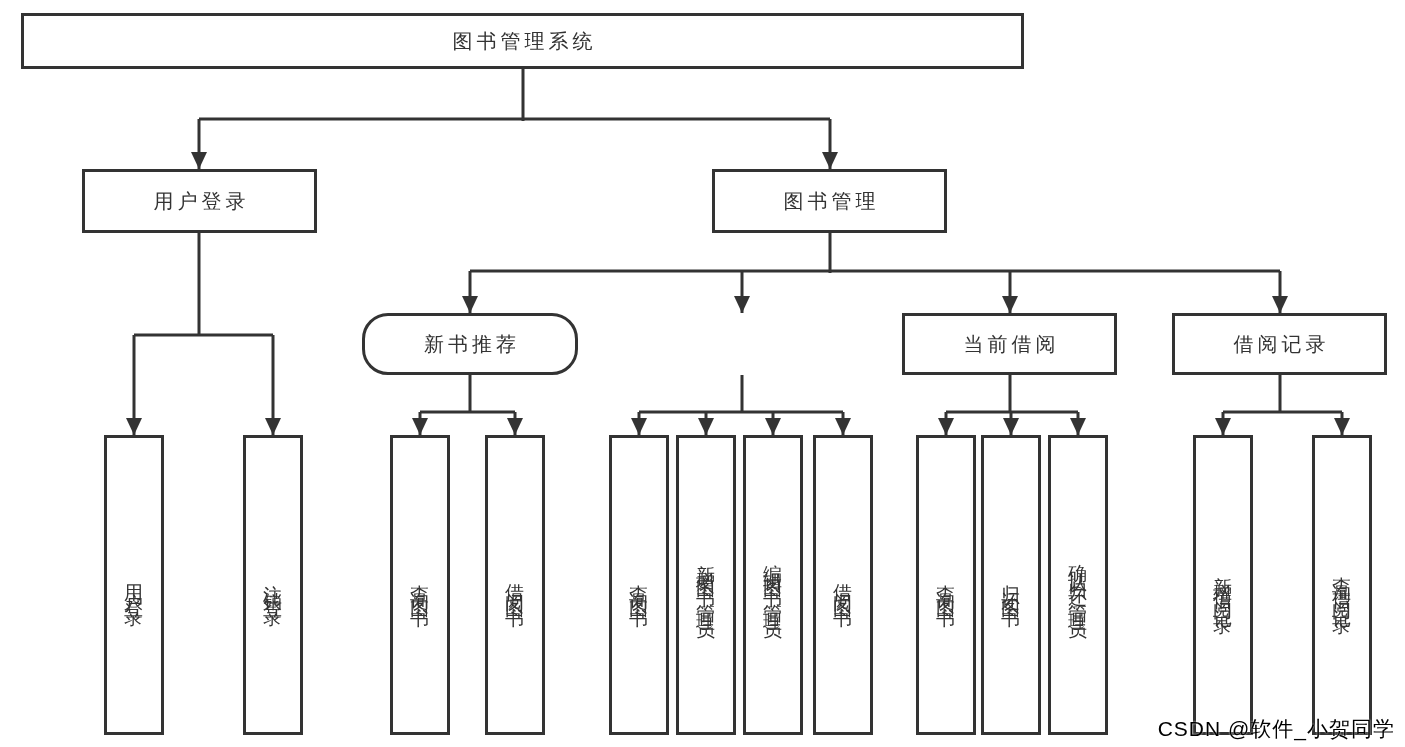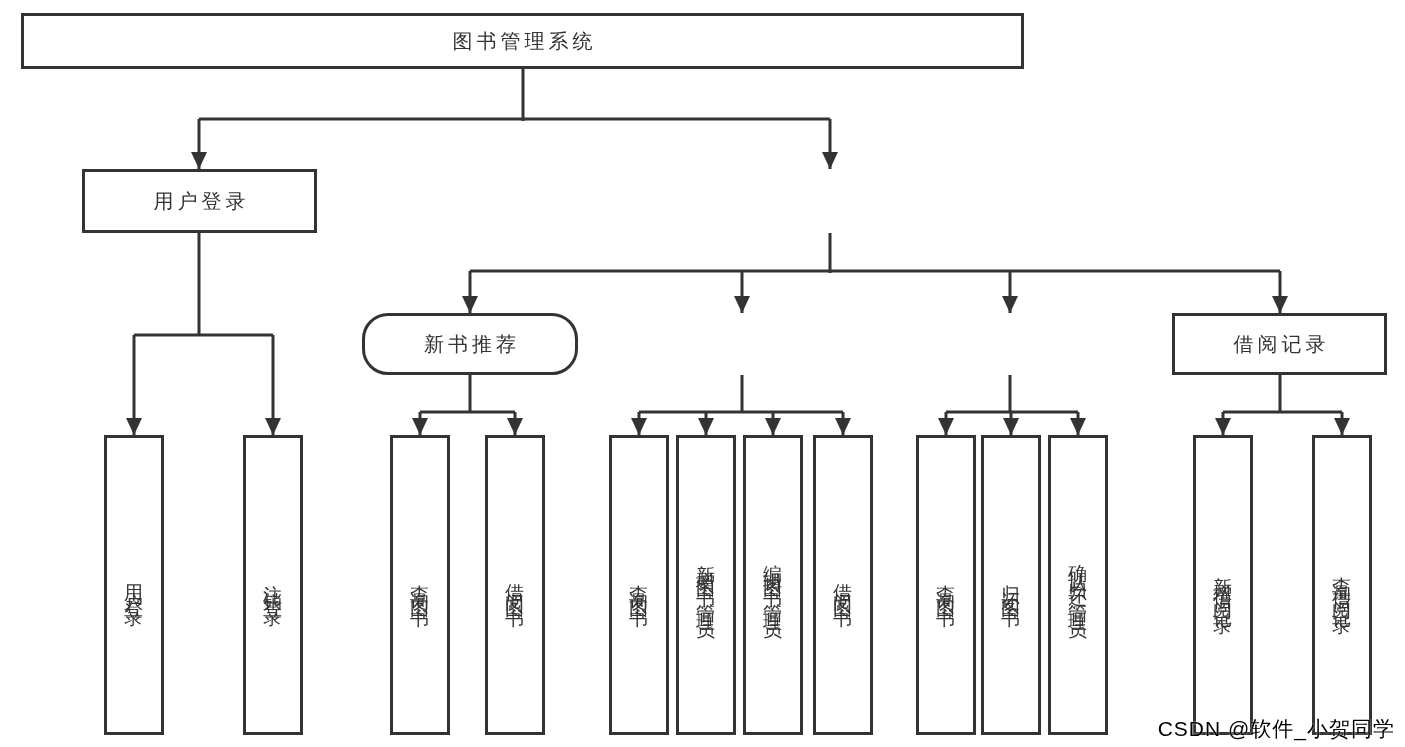--- a/index.html
+++ b/index.html
@@ -109,23 +109,29 @@
     <path class="wire" d="M1342 412 V435" marker-end="url(#ah)"></path>
   </svg>
 
   <div class="box root-box">
     <span class="h-label">图书管理系统</span>
   </div>
 
   <div class="box l2-box" style="left:82px; width:235px;">
     <span class="h-label">用户登录</span>
   </div>
+  <div class="box l2-box" style="left:712px; width:235px;">
+    <span class="h-label">图书管理</span>
+  </div>
 
   <div class="box l3-box" style="left:362px; width:216px;border-radius:26px;">
     <span class="h-label">新书推荐</span>
+  </div>
+  <div class="box l3-box" style="left:902px; width:215px;">
+    <span class="h-label">当前借阅</span>
   </div>
   <div class="box l3-box" style="left:1172px; width:215px;">
     <span class="h-label">借阅记录</span>
   </div>
 
   <div class="box leaf" style="left:104px;">
     <span class="v-label">用户登录</span>
   </div>
   <div class="box leaf" style="left:243px;">
     <span class="v-label">注销登录</span>

